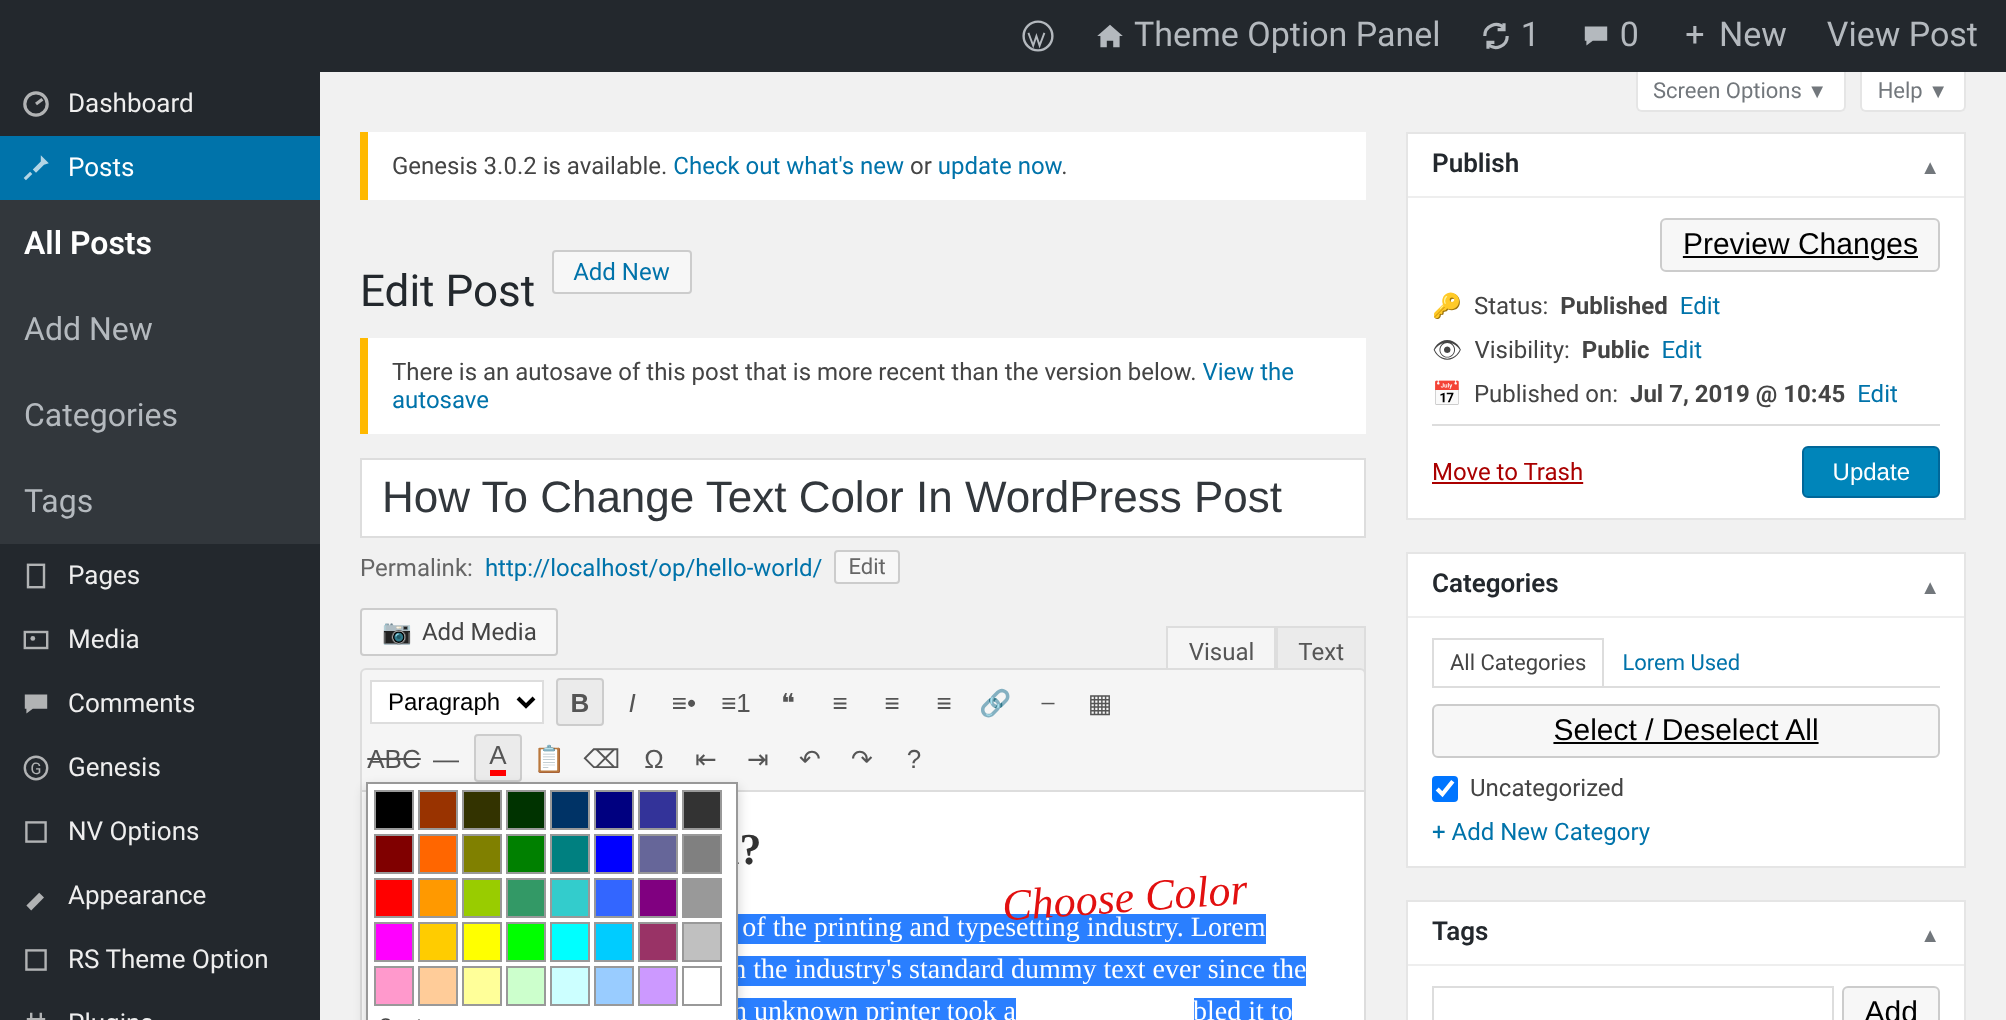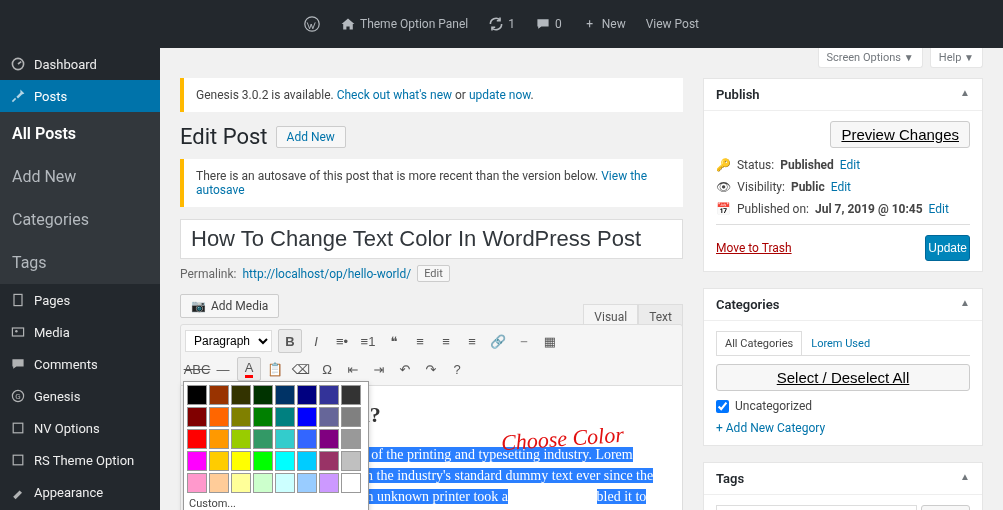--- a/index.html
+++ b/index.html
@@ -1,20 +1,20 @@
 <!DOCTYPE html>
 <html><head>
 <meta charset="utf-8">
 <style>
 * { box-sizing: border-box; margin: 0; padding: 0; }
 body { font-family: -apple-system, BlinkMacSystemFont, "Segoe UI", Roboto, sans-serif; font-size: 13px; color: #444; background: #f1f1f1; }
 a { color: #0073aa; text-decoration: none; }
 
 
-.admin-bar { height: 48px; background: #23282d; color: #eee; display: flex; align-items: center; font-size: 12px; padding: 0 6px; justify-content: center; }
+.admin-bar { height: 36px; background: #23282d; color: #eee; display: flex; align-items: center; font-size: 17px; padding: 0 6px; justify-content: flex-end; }
 .admin-bar-left, .admin-bar-right { display: flex; align-items: center; gap: 4px; }
 .ab-item { padding: 0 8px; color: #b4b9be; display: flex; align-items: center; gap: 4px; cursor: pointer; height: 32px; }
 .ab-icon { width: 16px; height: 16px; display: inline-flex; align-items: center; justify-content: center; }
 
 
 .wrap { display: flex; }
 .sidebar { width: 160px; background: #23282d; color: #eee; min-height: 478px; font-size: 13px; }
 .menu-item { display: flex; align-items: center; gap: 8px; padding: 8px 10px; color: #eee; cursor: pointer; }
 .menu-item.current { background: #0073aa; color: #fff; }
 .menu-item svg { width: 16px; height: 16px; fill: currentColor; opacity: 0.7; }
@@ -26,21 +26,21 @@
 .main { flex: 1; padding: 0; background: #f1f1f1; position: relative; }
 .screen-meta { text-align: right; padding: 0 20px 0 0; }
 .sm-btn { display: inline-block; background: #fff; border: 1px solid #e5e5e5; border-top: none; border-radius: 0 0 3px 3px; padding: 3px 8px; font-size: 11px; color: #72777c; margin-left: 4px; cursor: pointer; }
 
 .content-area { padding: 10px 20px; display: flex; gap: 20px; }
 .col-main { flex: 1; min-width: 0; }
 .col-side { width: 280px; }
 
 .notice { background: #fff; border-left: 4px solid #ffb900; padding: 10px 12px; margin-bottom: 12px; font-size: 12px; }
 .page-title { font-size: 22px; font-weight: 400; display: flex; align-items: center; gap: 8px; margin-bottom: 10px; }
-.page-title .h1 { color: #23282d; }
+.page-title .h1 { color: #23282d; margin-top: 22px; }
 .add-new-btn { background: #f7f7f7; border: 1px solid #ccc; border-radius: 2px; padding: 3px 10px; font-size: 12px; color: #0073aa; cursor: pointer; }
 
 .title-input { width: 100%; font-size: 22px; padding: 6px 10px; border: 1px solid #ddd; background: #fff; color: #32373c; margin-bottom: 6px; }
 .permalink { font-size: 12px; color: #666; margin-bottom: 12px; display: flex; align-items: center; gap: 6px; }
 .perm-edit { border: 1px solid #ccc; background: #f7f7f7; border-radius: 2px; padding: 1px 6px; font-size: 11px; cursor: pointer; }
 
 .add-media { display: inline-flex; align-items: center; gap: 5px; background: #f7f7f7; border: 1px solid #ccc; border-radius: 2px; padding: 4px 10px; font-size: 12px; cursor: pointer; margin-bottom: 6px; }
 .editor-tabs { float: right; }
 .ed-tab { border: 1px solid #ddd; border-bottom: none; padding: 5px 10px; font-size: 12px; background: #ebebeb; color: #555; cursor: pointer; }
 .ed-tab.active { background: #f5f5f5; text-align: center; }
@@ -60,26 +60,26 @@
 
 .editor-body { background: #fff; border: 1px solid #ddd; border-top: none; padding: 16px 20px; font-family: Georgia, serif; font-size: 14px; color: #333; min-height: 180px; position: relative; }
 .editor-body h2 { font-size: 22px; font-weight: 700; margin-bottom: 16px; font-family: Georgia, serif; }
 .editor-body p { margin-bottom: 14px; line-height: 1.5; }
 .sel { background: #2a7fff; color: #fff; }
 
 .arrow-overlay { position: absolute; top: 0; left: 0; pointer-events: none; }
 .choose-color { position: absolute; top: 40px; left: 320px; color: #e21010; font-size: 22px; font-style: italic; font-family: "Times New Roman", serif; transform: rotate(-4deg); pointer-events:none; }
 
 .postbox { background: #fff; border: 1px solid #e5e5e5; margin-bottom: 16px; }
-.postbox-header { padding: 8px 12px; font-size: 13px; font-weight: 600; color: #23282d; display: flex; justify-content: space-between; align-items: flex-start; border-bottom: 1px solid #eee; cursor: pointer; }
+.postbox-header { padding: 8px 12px; font-size: 13px; font-weight: 600; color: #23282d; display: flex; justify-content: space-between; align-items: flex-end; border-bottom: 1px solid #eee; cursor: pointer; }
 .postbox-body { padding: 10px 12px; font-size: 12px; }
 .postbox-body .row { display: flex; align-items: center; gap: 6px; margin-bottom: 8px; }
 .tri { font-size: 10px; color: #72777c; }
 .btn-secondary { background: #f7f7f7; border: 1px solid #ccc; border-radius: 3px; padding: 4px 10px; font-size: 15px; cursor: pointer; text-decoration: underline; }
-.btn-primary { background: #0085ba; border: 1px solid #006799; color: #fff; border-radius: 3px; padding: 5px 2px; font-size: 12px; cursor: pointer; }
+.btn-primary { background: #0085ba; border: 1px solid #006799; color: #fff; border-radius: 3px; padding: 5px 14px; font-size: 12px; cursor: pointer; }
 .publish-actions { display: flex; justify-content: space-between; align-items: center; border-top: 1px solid #ddd; margin-top: 8px; padding-top: 10px; }
 .trash-link { color: #a00; text-decoration: underline; font-size: 12px; cursor: pointer; }
 .cat-tabs { display: flex; border-bottom: 1px solid #ddd; margin-bottom: 8px; }
 .cat-tab { padding: 5px 8px; font-size: 11px; border: 1px solid transparent; border-bottom: none; cursor: pointer; }
 .cat-tab.active { background: #fff; border-color: #ddd; }
 .cat-tab:not(.active) { color: #0073aa; }
 .tags-input-row { display: flex; gap: 4px; }
 .tags-input { flex: 1; border: 1px solid #ddd; padding: 4px; font-size: 12px; }
 .add-cat-link { color: #0073aa; font-size: 12px; display: inline-block; margin-top: 8px; }
 </style>
@@ -181,29 +181,29 @@
         <span>Genesis</span>
       </div>
     <div class="menu-item">
         <svg viewBox="0 0 20 20">
           <rect x="4" y="4" width="12" height="12" fill="none" stroke="currentColor" stroke-width="1.5"></rect>
         </svg>
         <span>NV Options</span>
       </div>
     <div class="menu-item">
         <svg viewBox="0 0 20 20">
+          <path d="M4 16l8-8 3 3-8 8z" fill="currentColor"></path>
+        </svg>
+        <span>Appearance</span>
+      </div>
+    <div class="menu-item">
+        <svg viewBox="0 0 20 20">
           <rect x="4" y="4" width="12" height="12" fill="none" stroke="currentColor" stroke-width="1.5"></rect>
         </svg>
         <span>RS Theme Option</span>
-      </div>
-    <div class="menu-item">
-        <svg viewBox="0 0 20 20">
-          <path d="M4 16l8-8 3 3-8 8z" fill="currentColor"></path>
-        </svg>
-        <span>Appearance</span>
       </div>
     <div class="menu-item">
         <svg viewBox="0 0 20 20">
           <path d="M7 3v4M13 3v4M5 7h10v4a5 5 0 01-10 0z" fill="none" stroke="currentColor" stroke-width="1.5"></path>
         </svg>
         <span>Plugins</span>
       </div>
     <div class="menu-item">
         <svg viewBox="0 0 20 20">
           <circle cx="10" cy="7" r="3" fill="currentColor"></circle>

